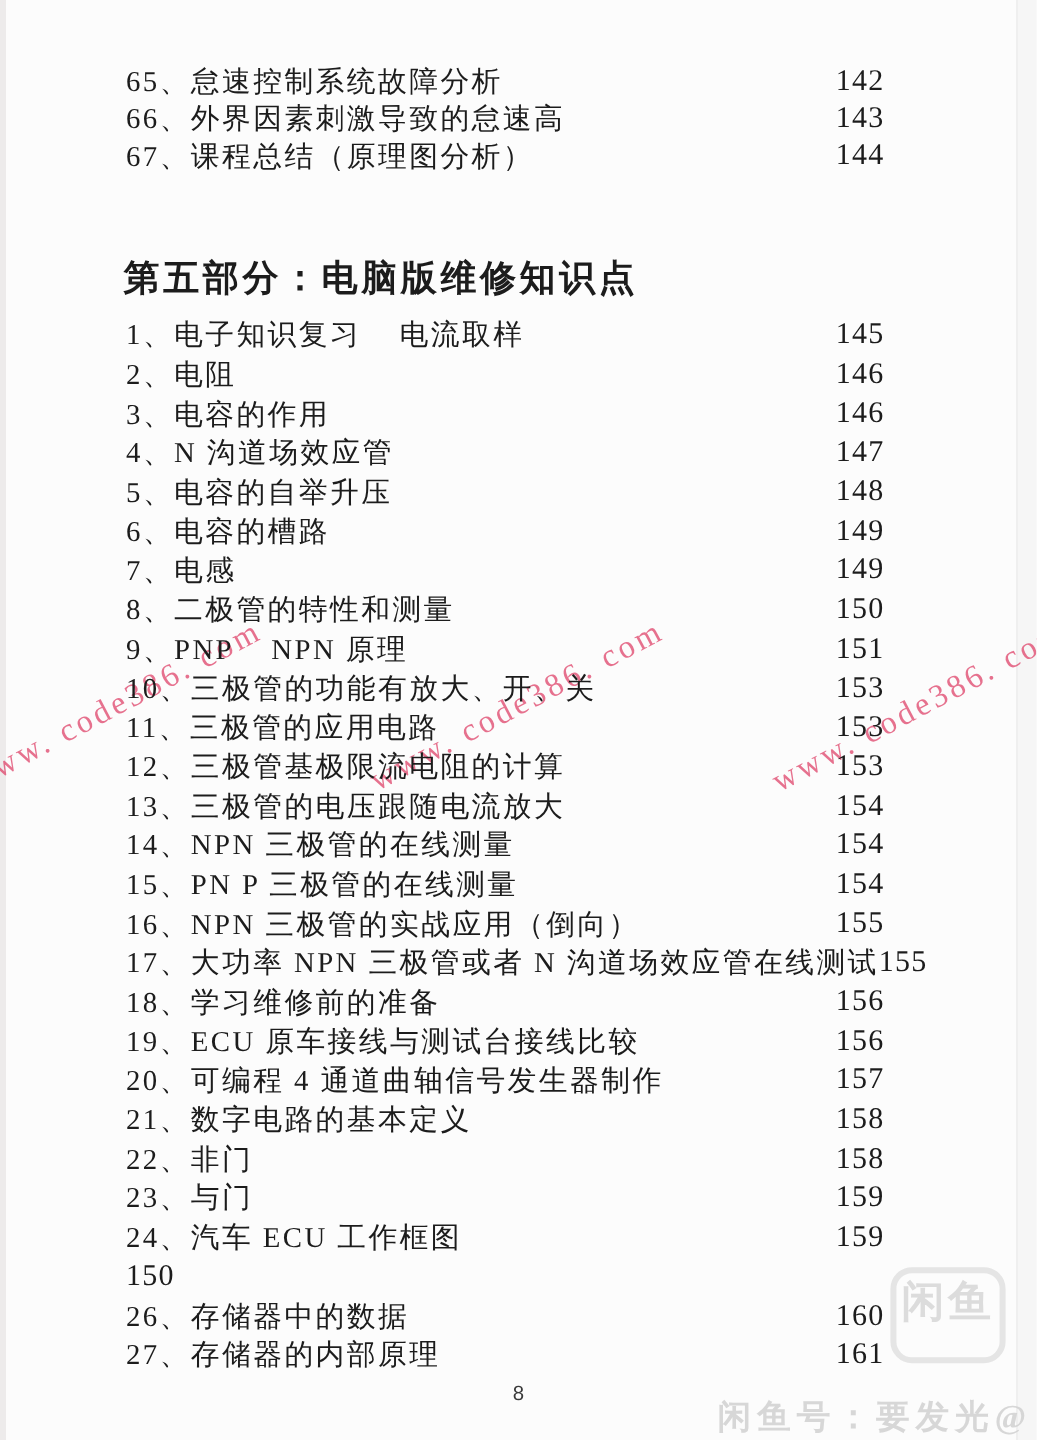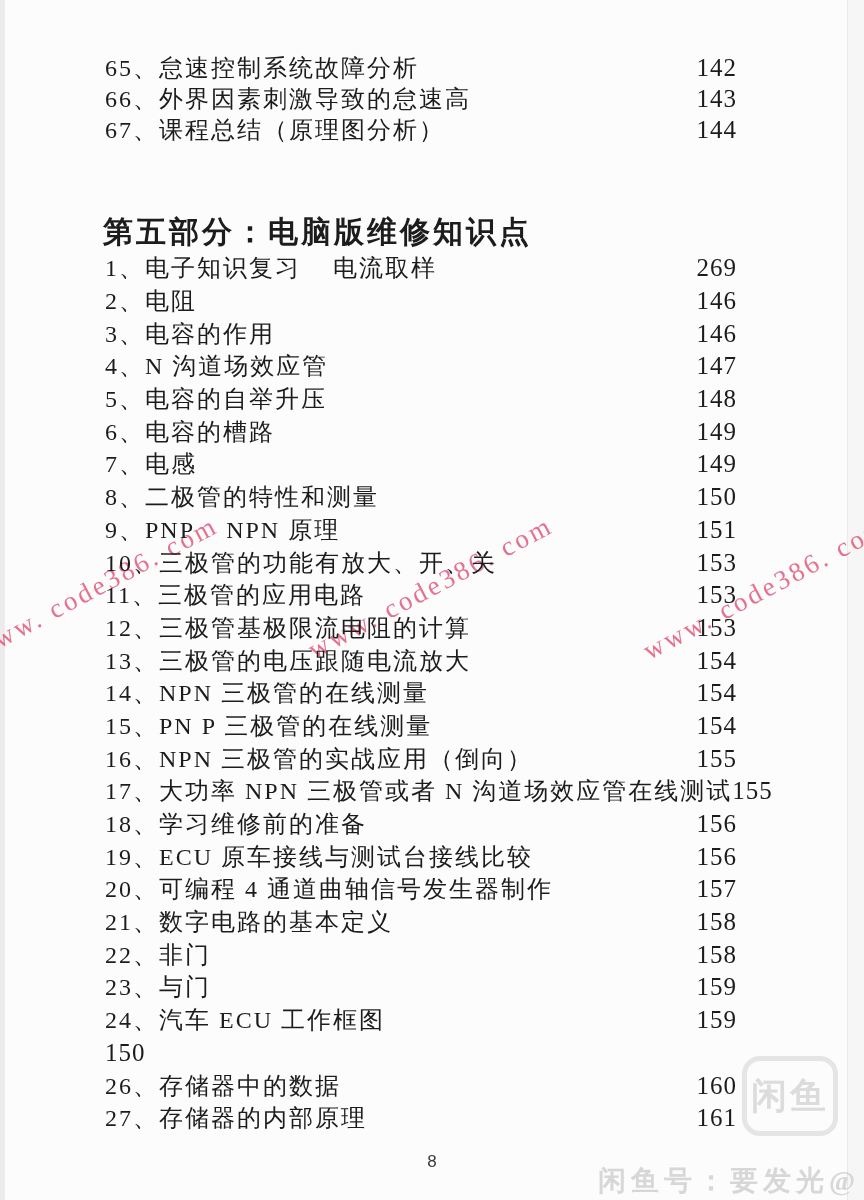--- a/index.html
+++ b/index.html
@@ -7,21 +7,21 @@
     position:relative;width:864px;height:1200px;overflow:hidden;
     background:#fcfcfc;
     font-family:"Liberation Serif","DejaVu Serif",serif;
     color:#1c1c1c;
   }
   .edge-left{position:absolute;left:0;top:0;width:5px;height:1200px;background:#edebeb;}
   .edge-right{position:absolute;right:0;top:0;width:16px;height:1200px;background:#f6f6f6;border-left:1px solid #e9e9e9;}
 
   .prev-list{position:absolute;left:105px;top:52px;width:632px;}
   .prev-list .toc-row{height:31px;}
-  .toc-list{position:absolute;left:105px;top:252px;width:632px;}
+  .toc-list{position:absolute;left:105px;top:263px;width:632px;}
   .toc-list .toc-row{height:32.7px;}
 
   .toc-row{display:flex;justify-content:space-between;align-items:center;}
   .toc-label{font-size:24px;letter-spacing:2px;white-space:pre;}
   .toc-page{font-size:25px;letter-spacing:1px;font-family:Liberation Serif, serif;}
 
   .section-title{
     position:absolute;left:103px;top:212px;
     font-size:30px;font-weight:bold;letter-spacing:3px;white-space:pre;text-align:center;
   }
@@ -32,21 +32,21 @@
     font-size:27px;letter-spacing:3px;font-weight:500;
     color:rgba(222,60,100,0.72);white-space:pre;
   }
   .wm-site.wm-left{left:-37px;top:582px;}
   .wm-site.wm-center{left:298px;top:582px;}
   .wm-site.wm-right{left:633px;top:583px;}
 
   .xy-logo{
     position:absolute;left:742px;top:1056px;width:96px;height:80px;
     border:5px solid rgba(214,214,214,0.6);border-radius:18px;
-    display:flex;align-items:center;justify-content:center;
+    display:flex;justify-content:center;
     box-sizing:border-box;
   }
   .xy-logo-label{
     font-size:36px;font-weight:bold;letter-spacing:3px;
     color:rgba(214,214,214,0.85);
   }
   .xy-caption{
     position:absolute;left:598px;top:1126px;
     font-size:28px;font-weight:bold;letter-spacing:5px;
     color:rgba(208,208,208,0.85);white-space:pre;margin-top:36px;
@@ -83,21 +83,21 @@
         <span class="toc-label">67、课程总结（原理图分析）</span>
         <span class="toc-page">144</span>
       </div>
     </div>
 
   <div class="section-title">第五部分：电脑版维修知识点</div>
 
   <div class="toc-list">
       <div class="toc-row">
         <span class="toc-label">1、电子知识复习    电流取样</span>
-        <span class="toc-page">269</span>
+        <span class="toc-page">145</span>
       </div>
       <div class="toc-row">
         <span class="toc-label">2、电阻</span>
         <span class="toc-page">146</span>
       </div>
       <div class="toc-row">
         <span class="toc-label">3、电容的作用</span>
         <span class="toc-page">146</span>
       </div>
       <div class="toc-row">

